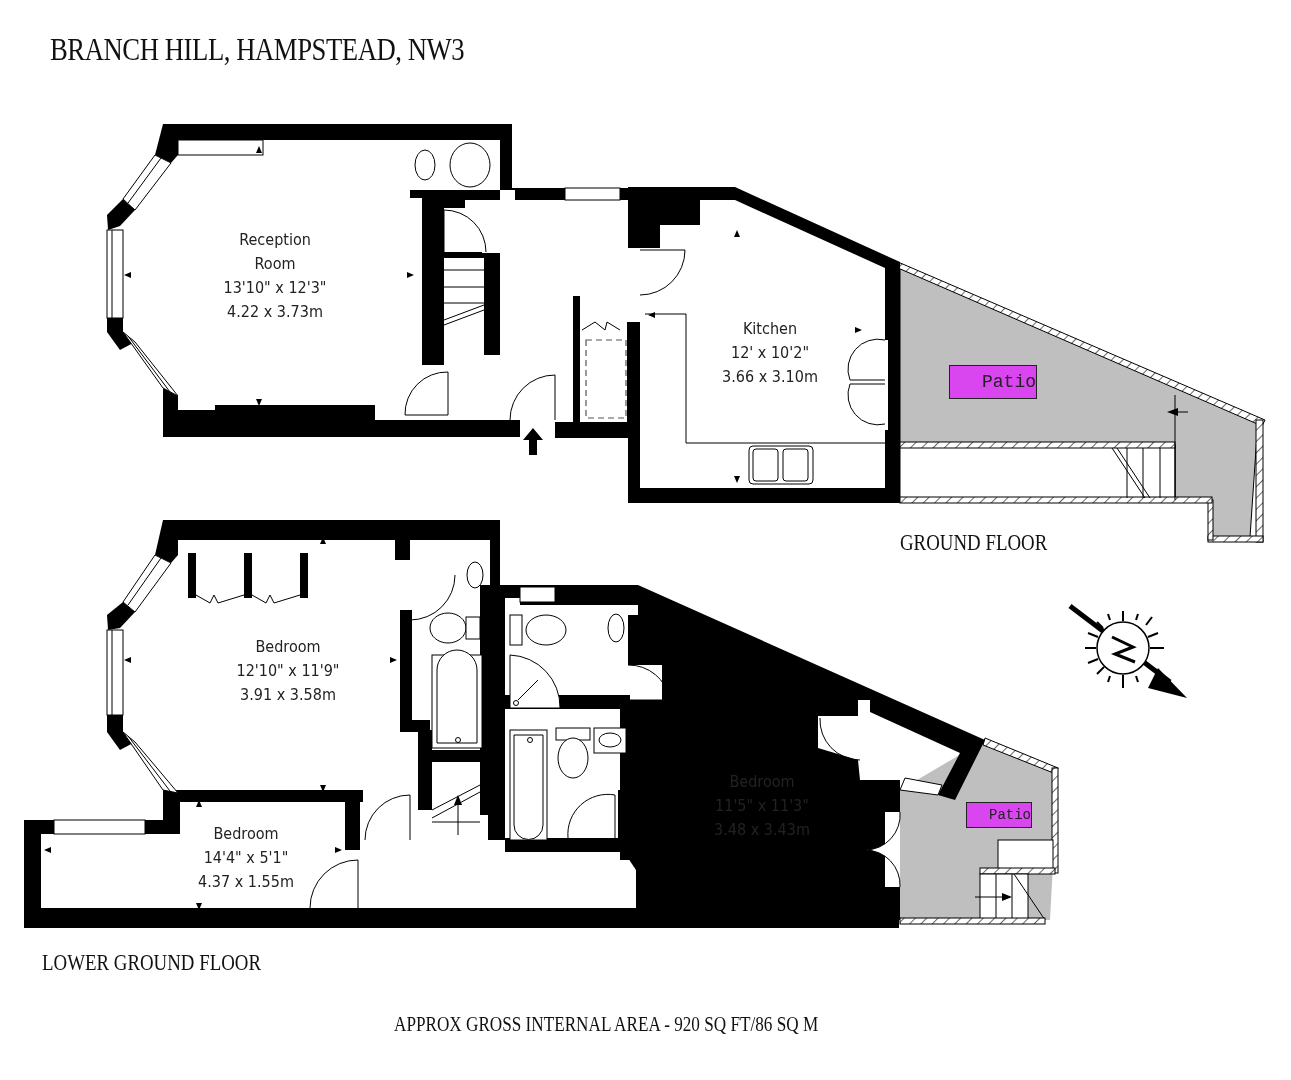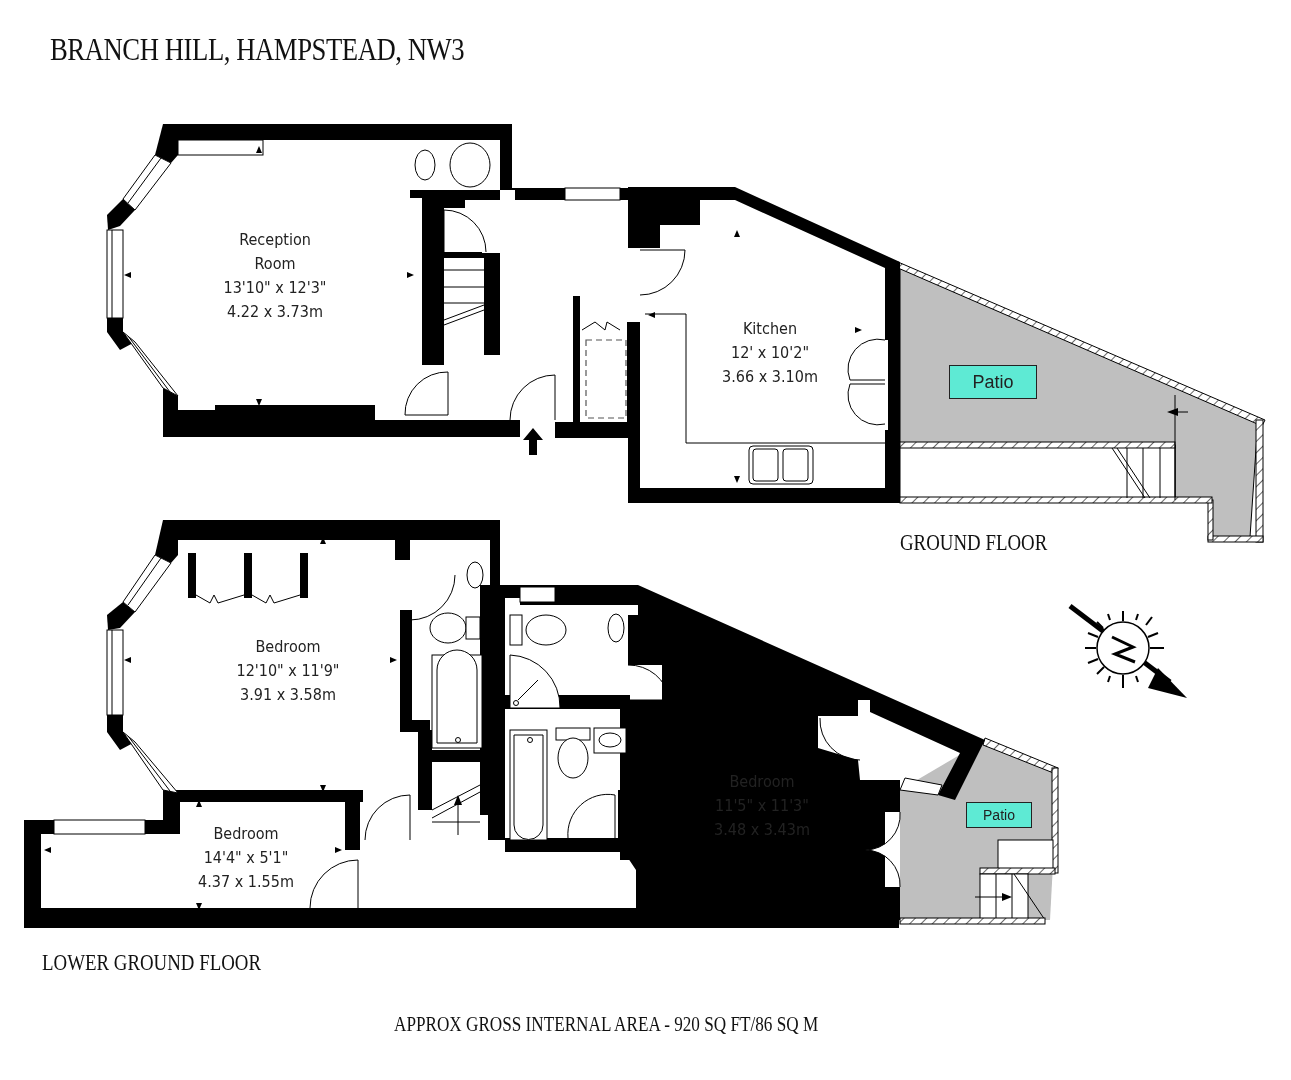--- a/index.html
+++ b/index.html
@@ -3,21 +3,21 @@
 <meta charset="utf-8">
 <style>
   html, body { margin: 0; padding: 0; background: #ffffff; }
   body { width: 1291px; height: 1080px; position: relative; overflow: hidden; font-family: "Liberation Sans", sans-serif; color: #111; }
   .title { position: absolute; left: 50px; top: 32px; font-family: "Liberation Serif", serif; font-size: 31px; letter-spacing: -0.5px; transform: scaleX(0.86); transform-origin: left top; color: #111; white-space: nowrap; }
   .floor-label { position: absolute; font-family: "Liberation Serif", serif; font-size: 23px; transform: scaleX(0.82); transform-origin: left top; color: #111; white-space: nowrap; }
   .area-label { position: absolute; left: 394px; top: 1011px; font-family: "Liberation Serif", serif; font-size: 22px; transform: scaleX(0.78); transform-origin: left top; color: #111; white-space: nowrap; }
   svg#plan { position: absolute; left: 0; top: 0; }
   .room-label { position: absolute; text-align: center; font-family: "DejaVu Sans", sans-serif; font-size: 16px; line-height: 24px; color: #222; transform: scaleX(0.9); }
   .room-label span { display: block; }
-  .patio-box { position: absolute; background: #5eead4; border: 1px solid #222; text-align: center; font-family: Liberation Sans, sans-serif; color: #222; }
+  .patio-box { position: absolute; background: #d946ef; border: 1px solid #222; text-align: right; font-family: Liberation Mono, monospace; color: #222; }
 </style>
 </head>
 <body>
 
 <div class="title">BRANCH HILL, HAMPSTEAD, NW3</div>
 
 <svg id="plan" width="1291" height="1080" viewBox="0 0 1291 1080">
   <defs>
     <pattern id="hatch" width="8" height="8" patternUnits="userSpaceOnUse" patternTransform="rotate(45)">
       <rect width="8" height="8" fill="#fff"></rect>

